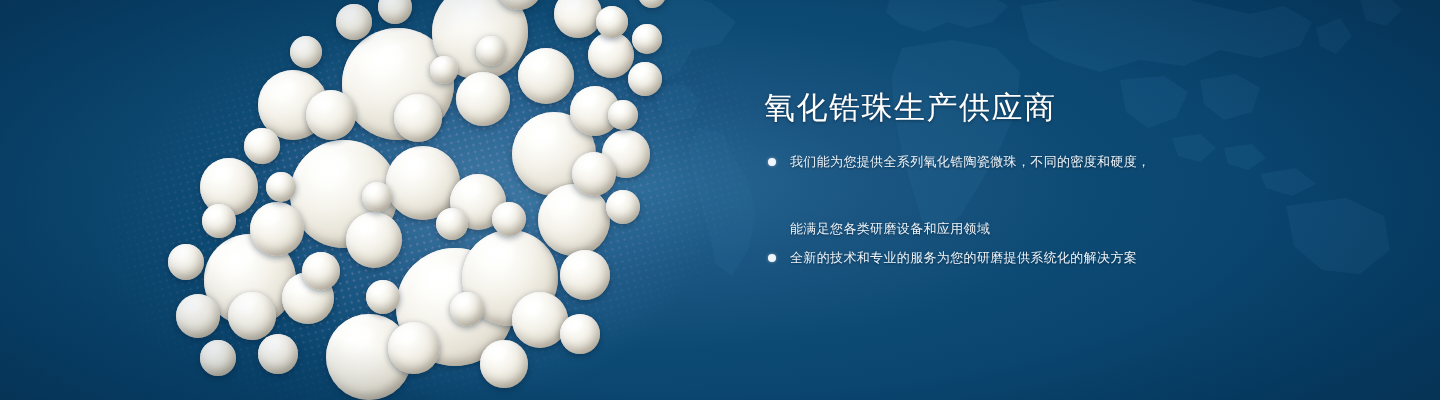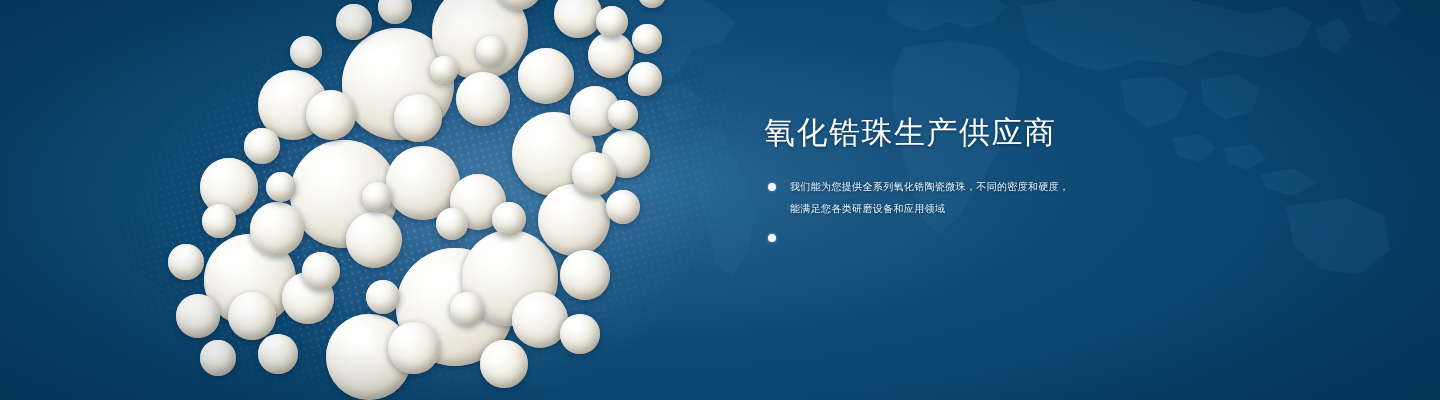--- a/index.html
+++ b/index.html
@@ -58,41 +58,41 @@
   }
   .bead::after{
     content:"";position:absolute;left:26%;top:15%;
     width:30%;height:22%;border-radius:50%;
     background:radial-gradient(ellipse at 40% 40%, rgba(255,255,255,.96) 0%, rgba(255,255,255,.45) 55%, rgba(255,255,255,0) 100%);
     transform:rotate(-22deg);
   }
   .bead.sm::after{left:24%;top:14%;width:34%;height:26%;}
   
   .content{
-    position:absolute;left:762px;top:116px;width:540px;
+    position:absolute;left:762px;top:91px;width:540px;
   }
   .headline{
     margin:0 0 26px 2px;
     font-size:31px;line-height:1.1;font-weight:400;color:#ffffff;
     letter-spacing:1.5px;
     text-shadow:0 1px 3px rgba(2,22,40,.55);
     white-space:nowrap;
   }
   .bullets{list-style:none;margin:0;padding:0;}
   .bullet{
     position:relative;padding-left:28px;margin-bottom:7px;
-    font-size:10px;line-height:22px;color:#eef4f9;letter-spacing:.35px;
+    font-size:13px;line-height:22px;color:#eef4f9;letter-spacing:.35px;
     text-shadow:0 1px 2px rgba(2,20,38,.5);
   }
   .bullet:last-child{margin-bottom:0;}
   .dot{
     position:absolute;left:6px;top:7px;width:8px;height:8px;border-radius:50%;
     background:#f2f6fa;box-shadow:0 0 3px rgba(255,255,255,.45);
   }
-  .bullet .l2{display:block;}
+  .bullet .l2{display:block;margin-top:45px;}
 </style>
 </head>
 <body>
 
 <div class="banner">
 
   <div class="bg-base"></div>
 
   <div class="world-map">
     <svg viewBox="0 0 920 330" preserveAspectRatio="none" aria-hidden="true">
@@ -195,17 +195,18 @@
   <div class="content">
     <h1 class="headline">氧化锆珠生产供应商</h1>
     <ul class="bullets">
       <li class="bullet">
         <span class="dot"></span>
         <span>我们能为您提供全系列氧化锆陶瓷微珠，不同的密度和硬度，</span>
         <span class="l2">能满足您各类研磨设备和应用领域</span>
       </li>
       <li class="bullet">
         <span class="dot"></span>
+        <span>全新的技术和专业的服务为您的研磨提供系统化的解决方案</span>
       </li>
     </ul>
   </div>
 
 </div>
 
 </body></html>

